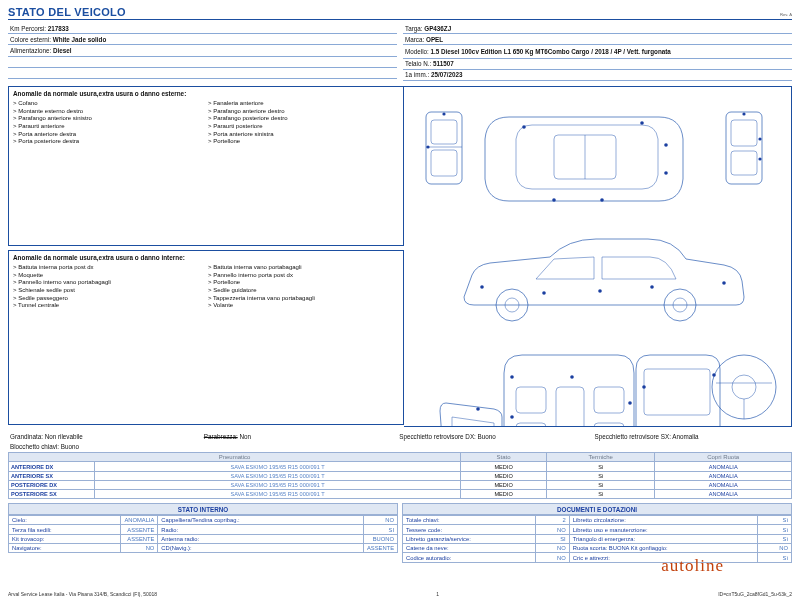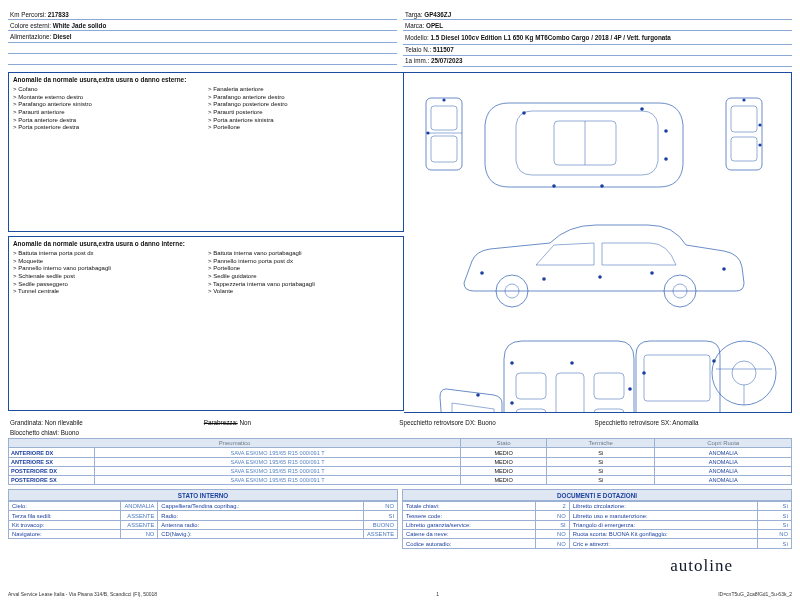--- a/index.html
+++ b/index.html
@@ -68,27 +68,31 @@
   .bpanel { flex:1; }
   .bpanel.right { margin-left:4px; }
   .bhead { background:#dfe7f3; border:1px solid #9ab0d4; text-align:center; font-weight:bold; color:#1b3fa0; font-size:6.3px; padding:1.4px; }
   .btab { width:100%; border-collapse:collapse; font-size:5.8px; }
   .btab td { border:1px solid #9ab0d4; padding:1.2px 3px; }
   .btab td.k { color:#1b3fa0; }
   .btab td.v { text-align:right; color:#4a78c0; width:34px; }
 
   
   .footer { position:absolute; left:8px; right:8px; bottom:3px; display:flex; justify-content:space-between; font-size:5px; color:#333; }
-  .wm { position:absolute; right:67px; bottom:24px; font-size:17px; color:#0f172a; letter-spacing:1px; font-family:"Liberation Serif", serif; }
+  .wm { position:absolute; right:76px; bottom:24px; font-size:17px; color:#c2410c; letter-spacing:1px; font-family:"Liberation Serif", serif; }
 </style>
 </head>
 <body>
 
 <div class="page">
 
+  <div class="title-row">
+    <div class="title">STATO DEL VEICOLO</div>
+    <div class="rev">Rev. A</div>
+  </div>
 
   <div class="hdr">
     <div class="hdr-col left">
       <div class="hdr-line">
         <span class="lbl">Km Percorsi:</span>
         <b>217833</b>
       </div>
       <div class="hdr-line">
         <span class="lbl">Colore esterni:</span>
         <b>White Jade solido</b>

